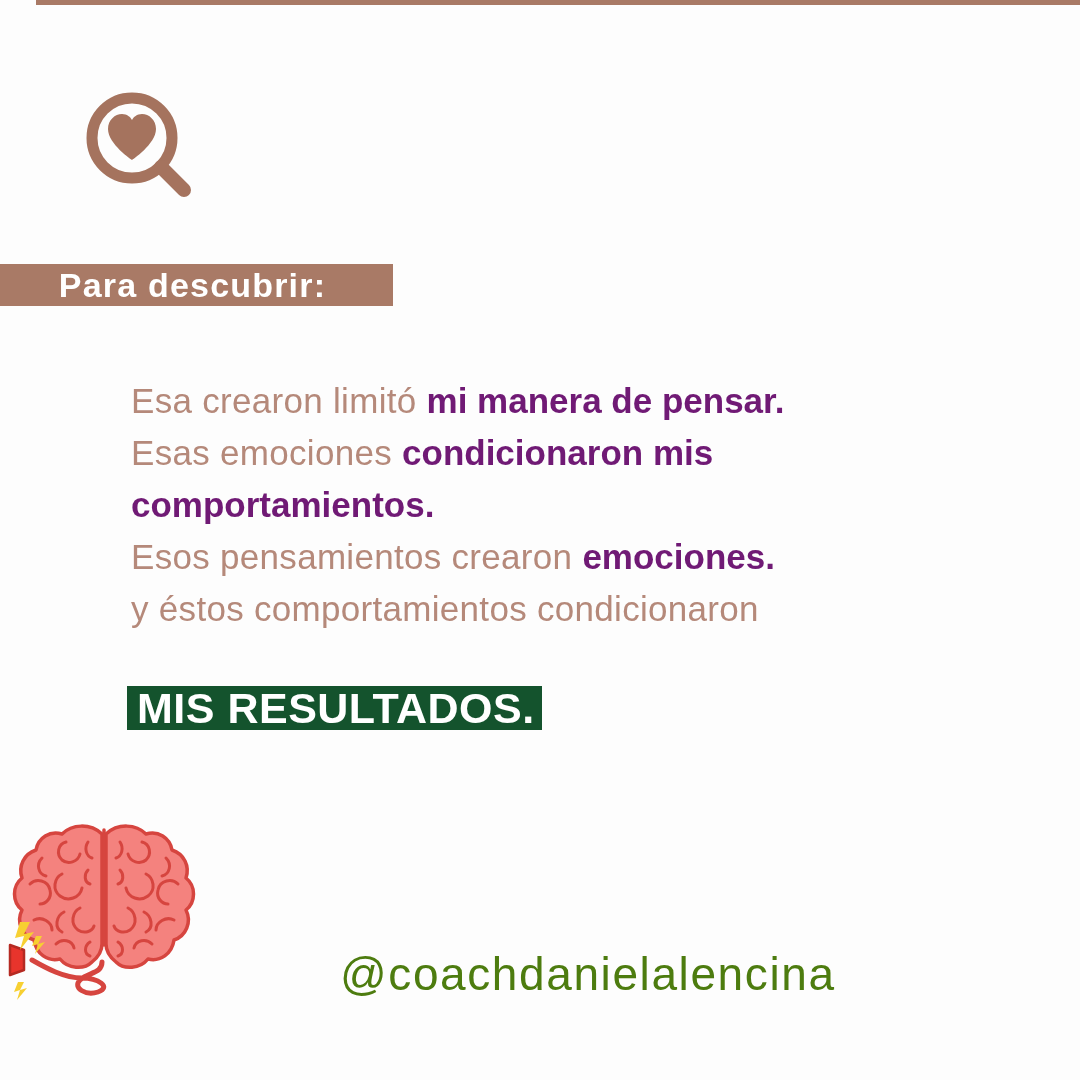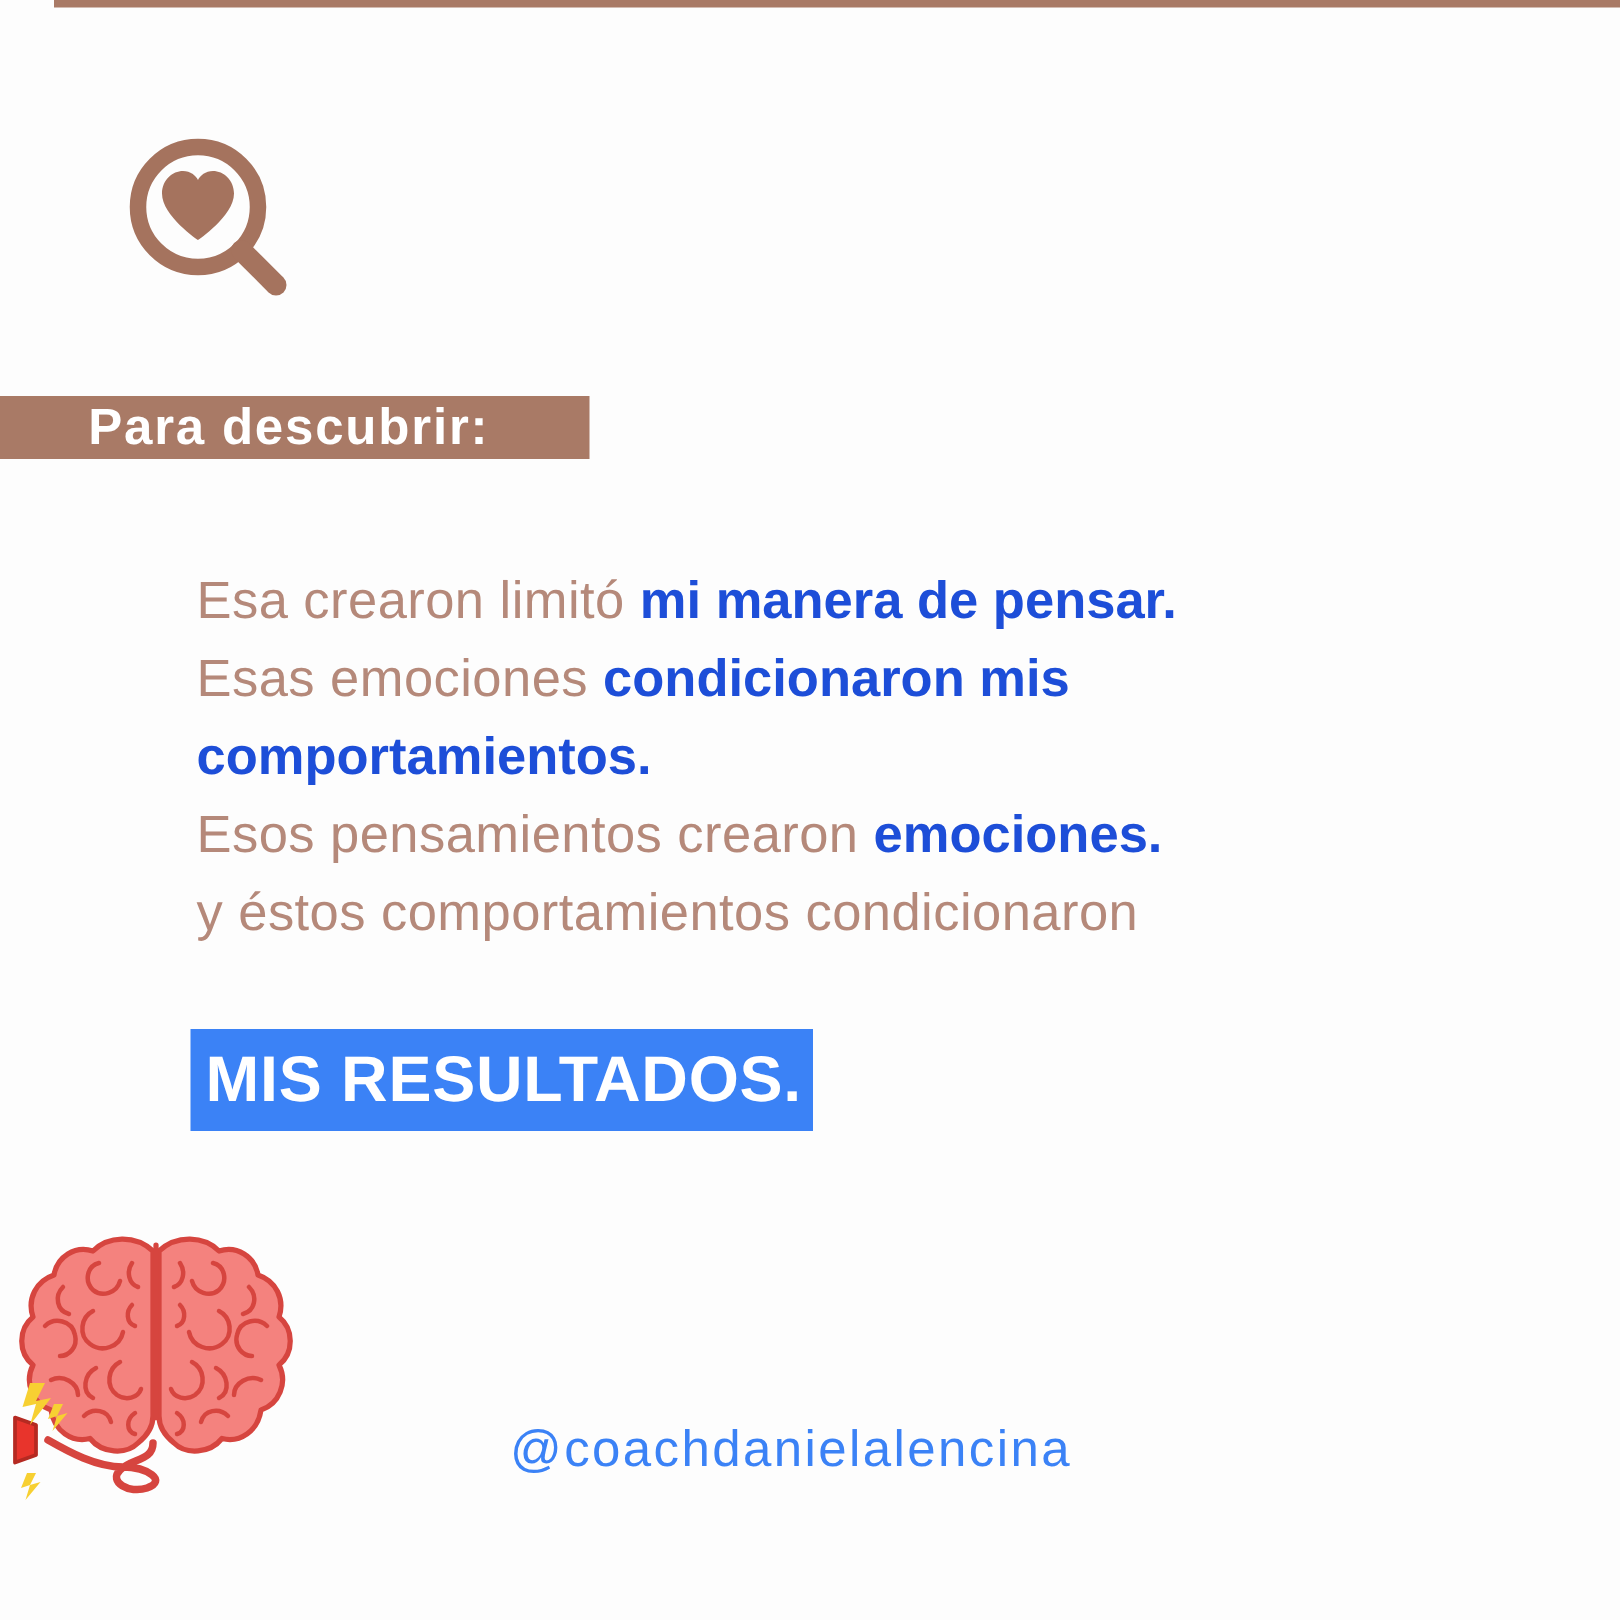--- a/index.html
+++ b/index.html
@@ -64,35 +64,35 @@
     top: 375px;
     width: 830px;
     font-size: 35px;
     line-height: 52px;
     color: #b5897a;
     font-weight: 400;
     letter-spacing: 0.3px;
   }
   .body-copy .em {
     font-weight: bold;
-    color: #1d4ed8;
+    color: #701a75;
     letter-spacing: 0px;
   }
   .body-copy p {
     margin: 0;
   }
 
   
   .banner-results {
     position: absolute;
     left: 127px;
     top: 686px;
     width: 415px;
-    height: 68px;
-    background: #3b82f6;
+    height: 44px;
+    background: #14532d;
     display: flex;
     align-items: center;
     box-sizing: border-box;
     padding-left: 10px;
   }
   .banner-results-text {
     color: #ffffff;
     font-size: 43px;
     font-weight: bold;
     letter-spacing: 0.5px;
@@ -107,22 +107,22 @@
     top: 812px;
     width: 200px;
     height: 190px;
   }
 
   
   .handle {
     position: absolute;
     left: 340px;
     top: 947px;
-    font-size: 34px;
-    color: #3b82f6;
+    font-size: 46px;
+    color: #4d7c0f;
     letter-spacing: 1.6px;
     font-weight: 400;
     white-space: nowrap;
   }
 </style>
 </head>
 <body>
 
 <div class="top-rule"></div>
 

